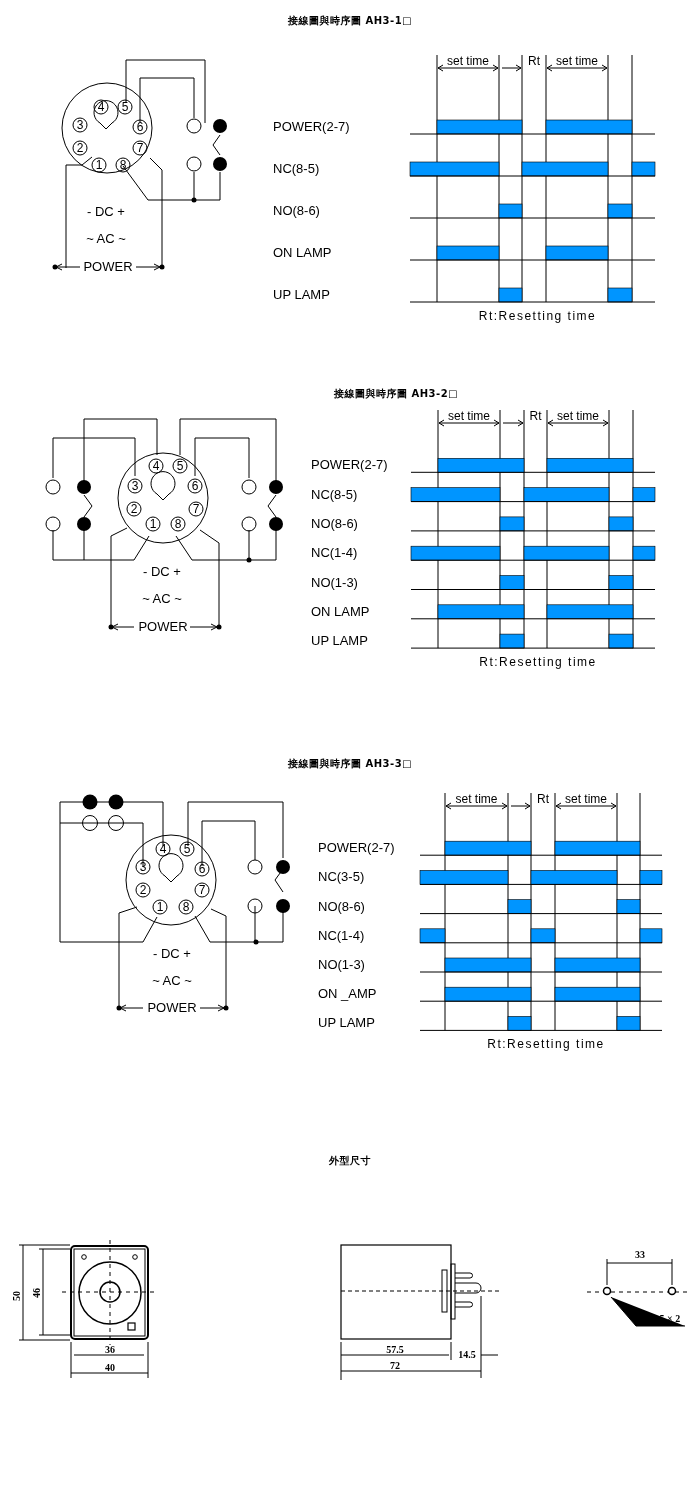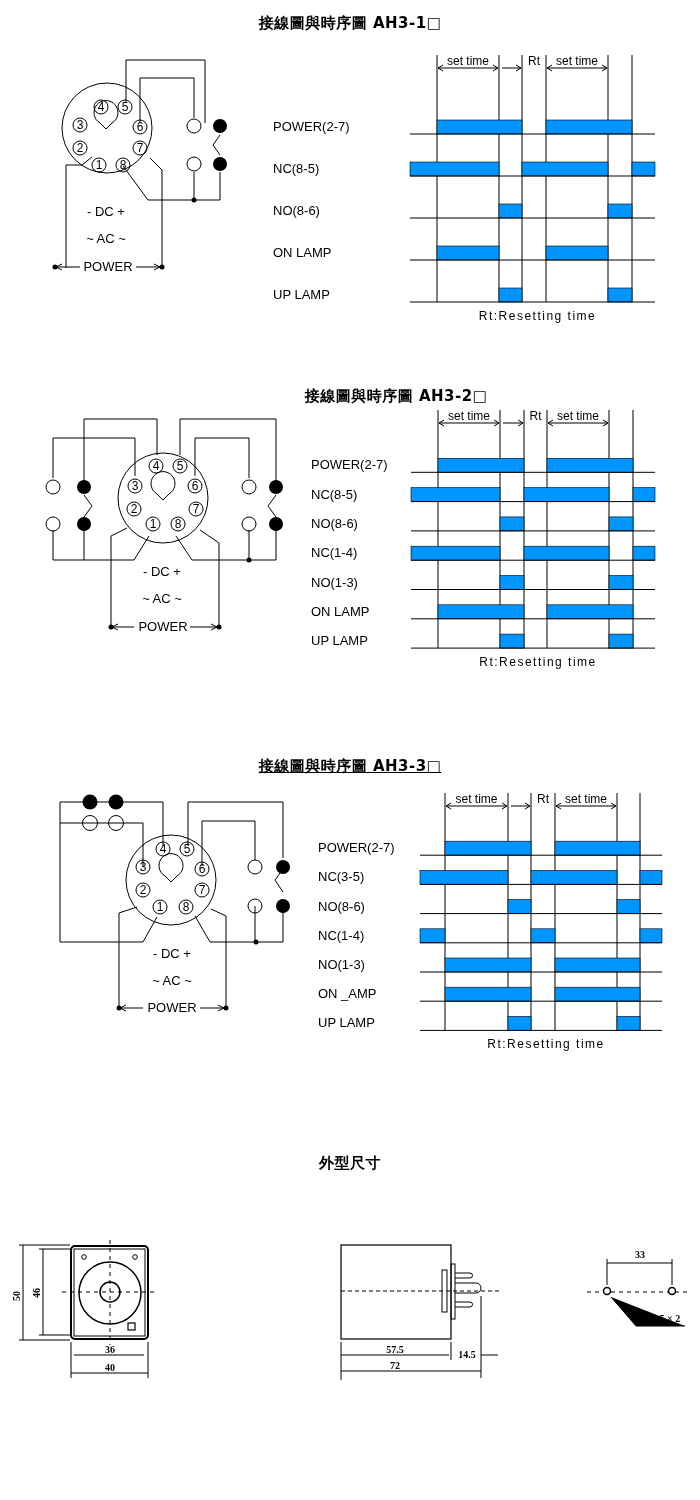--- a/index.html
+++ b/index.html
@@ -1,19 +1,19 @@
 <!DOCTYPE html>
 <html><head>
 <meta charset="utf-8">
 <style>
   html, body { margin:0; padding:0; background:#ffffff; }
   body { width:700px; height:1500px; position:relative; overflow:hidden;
          font-family:"DejaVu Sans", sans-serif; color:#000; }
   .title { position:absolute; left:0; width:700px; text-align:center;
-           font-size:15px; font-weight:bold; letter-spacing:0.5px; }
+           font-size:10px; font-weight:bold; letter-spacing:0.5px; }
   svg { position:absolute; left:0; overflow:visible; }
   .lbl { font-family:"Liberation Sans", sans-serif; font-size:13px; fill:#000; }
   .small { font-family:"Liberation Sans", sans-serif; font-size:12px; fill:#000; }
   .dim { font-family:"Liberation Serif", serif; font-size:10px; font-weight:bold; fill:#000; }
   .ln { stroke:#000; stroke-width:1; fill:none; }
 </style>
 </head>
 <body>
 
 <div class="title" style="top:14px;">接線圖與時序圖 AH3-1□</div>
@@ -229,21 +229,21 @@
     <line x1="411" y1="648.1" x2="655" y2="648.1" stroke="#000" stroke-width="1"></line>
     <text x="469" y="420" text-anchor="middle" class="small">set time</text>
     <text x="535.5" y="420" text-anchor="middle" class="small">Rt</text>
     <text x="578" y="420" text-anchor="middle" class="small">set time</text>
     <path d="M439 423 H499 M444 420 L439 423 L444 426 M494 420 L499 423 L494 426" stroke="#000" fill="none"></path>
     <path d="M548 423 H608 M553 420 L548 423 L553 426 M603 420 L608 423 L603 426" stroke="#000" fill="none"></path>
     <path d="M503 423 H523 M518 420 L523 423 L518 426" stroke="#000" fill="none"></path>
     <text x="538" y="666.1" text-anchor="middle" class="small" letter-spacing="1.5">Rt:Resetting time</text>
   </svg>
 
-<div class="title" style="top:757px;text-decoration:underline;">接線圖與時序圖 AH3-3□</div>
+<div class="title" style="top:757px;">接線圖與時序圖 AH3-3□</div>
 
 <svg style="top:0" width="320" height="1050" viewBox="0 0 320 1050">
   <g class="ln">
     <path d="M60 802 H163 V846"></path>
     <path d="M60 823 H143 V866"></path>
     <path d="M60 802 V942 H143 L157 917"></path>
     <path d="M188 846 V802 H283 V858"></path>
     <path d="M202 866 V821 H255 V860"></path>
     <path d="M195 916 L210 942 H283 V906"></path>
     <path d="M255 906 V942"></path>

